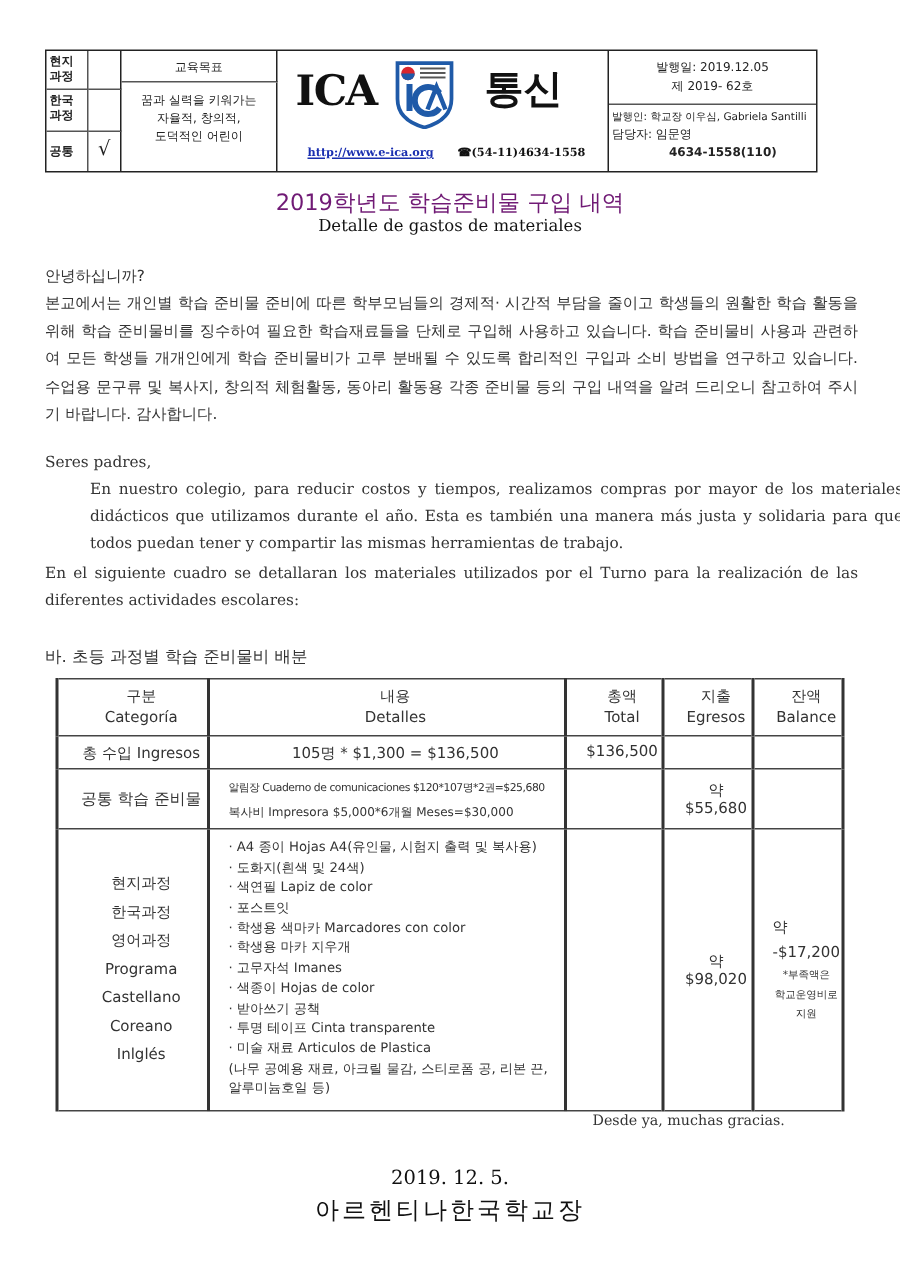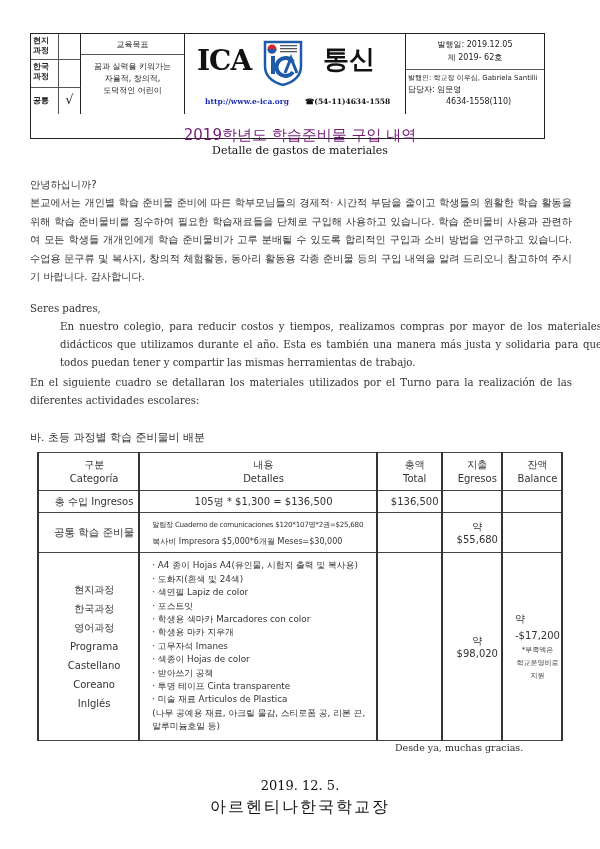--- a/index.html
+++ b/index.html
@@ -1,32 +1,32 @@
 <!DOCTYPE html>
 <html><head>
 <meta charset="utf-8">
 <style>
   html, body { margin:0; padding:0; background:#ffffff; }
   body { width:600px; height:849px; position:relative; overflow:hidden; font-family:"DejaVu Sans", sans-serif; color:#222; }
 
   
-  .hdr { position:absolute; left:30px; top:33px; width:515px; height:106px; border:1.5px solid #222; box-sizing:border-box; }
+  .hdr { position:absolute; left:30px; top:33px; width:515px; height:82px; border:1.5px solid #222; box-sizing:border-box; }
   .hdr .cell { position:absolute; box-sizing:border-box; font-size:8px; color:#222; }
   .lbl { left:0; width:28px; border-right:1px solid #555; border-bottom:1px solid #555; line-height:9.5px; padding:2px 0 0 2px; font-weight:bold; font-size:7.5px; }
   .chk { left:28px; width:22px; border-right:1.5px solid #222; border-bottom:1px solid #555; text-align:center; }
   .goal-h { left:50px; width:104px; top:0; height:21px; border-right:1.5px solid #222; border-bottom:1px solid #555; text-align:center; line-height:21px; font-size:8px; }
   .goal-b { left:50px; width:104px; top:21px; height:59px; border-right:1.5px solid #222; text-align:center; font-size:8.5px; line-height:12px; padding-top:6px; }
   .center { left:154px; width:221px; top:0; height:80px; border-right:1.5px solid #222; }
   .right-top { left:375px; width:138px; top:0; height:36px; border-bottom:1px solid #555; text-align:center; font-size:8px; line-height:13px; padding-top:4px; }
   .right-bot { left:375px; width:138px; top:36px; height:44px; font-size:7.5px; line-height:12px; padding:2px 0 0 2px; }
 
   .ica-text { position:absolute; left:12px; top:10px; font-family:"DejaVu Serif", serif; font-weight:bold; font-size:28px; color:#111; letter-spacing:-1px; }
   .logo { position:absolute; left:78px; top:6px; width:40px; height:46px; }
   .tongsin { position:absolute; left:138px; top:8px; font-weight:bold; font-size:26px; color:#111; }
-  .url { position:absolute; left:20px; top:63px; font-family:"DejaVu Serif", serif; font-size:7.5px; color:#1a2fb0; font-weight:bold; }
+  .url { position:absolute; left:20px; top:63px; font-family:"DejaVu Serif", serif; font-size:7.5px; color:#1a2fb0; text-decoration:underline; font-weight:bold; }
   .tel { position:absolute; left:120px; top:63px; font-family:"DejaVu Serif", serif; font-size:7.5px; font-weight:bold; color:#111; }
 
   
   .title-ko { position:absolute; left:0; width:600px; top:126px; text-align:center; font-size:15px; color:#701a75; }
   .title-es { position:absolute; left:0; width:600px; top:144px; text-align:center; font-family:"DejaVu Serif", serif; font-size:11px; color:#111; }
 
   .para { position:absolute; left:30px; width:542px; font-size:10.2px; line-height:18.5px; color:#333; text-align:justify; }
   .para.serif { font-family:"DejaVu Serif", serif; font-size:10.2px; line-height:18px; }
   .section { position:absolute; left:30px; top:430px; font-size:11px; color:#333; }
 
@@ -81,21 +81,21 @@
     <span class="tel">☎(54-11)4634-1558</span>
   </div>
 
   <div class="cell right-top">
     <div>발행일: 2019.12.05</div>
     <div>제 2019-  62호</div>
   </div>
   <div class="cell right-bot">
     <div style="white-space:nowrap;font-size:7px;">발행인: 학교장 이우심, Gabriela Santilli</div>
     <div>담당자: 임문영</div>
-    <div style="padding-left:38px;">4634-1558(110)</div>
+    <div style="padding-left:38px;font-weight:bold;">4634-1558(110)</div>
   </div>
 </div>
 
 <div class="title-ko">2019학년도 학습준비물 구입 내역</div>
 <div class="title-es">Detalle de gastos de materiales</div>
 
 <div class="para" style="top:176px;">안녕하십니까?</div>
 <div class="para" style="top:194px;">본교에서는 개인별 학습 준비물 준비에 따른 학부모님들의 경제적· 시간적 부담을 줄이고 학생들의 원활한 학습 활동을 위해 학습 준비물비를 징수하여 필요한 학습재료들을 단체로 구입해 사용하고 있습니다. 학습 준비물비 사용과 관련하여 모든 학생들 개개인에게 학습 준비물비가 고루 분배될 수 있도록 합리적인 구입과 소비 방법을 연구하고 있습니다. 수업용 문구류 및 복사지, 창의적 체험활동, 동아리 활동용 각종 준비물 등의 구입 내역을 알려 드리오니 참고하여 주시기 바랍니다. 감사합니다.</div>
 
 <div class="para serif" style="top:300px;">Seres padres,</div>

